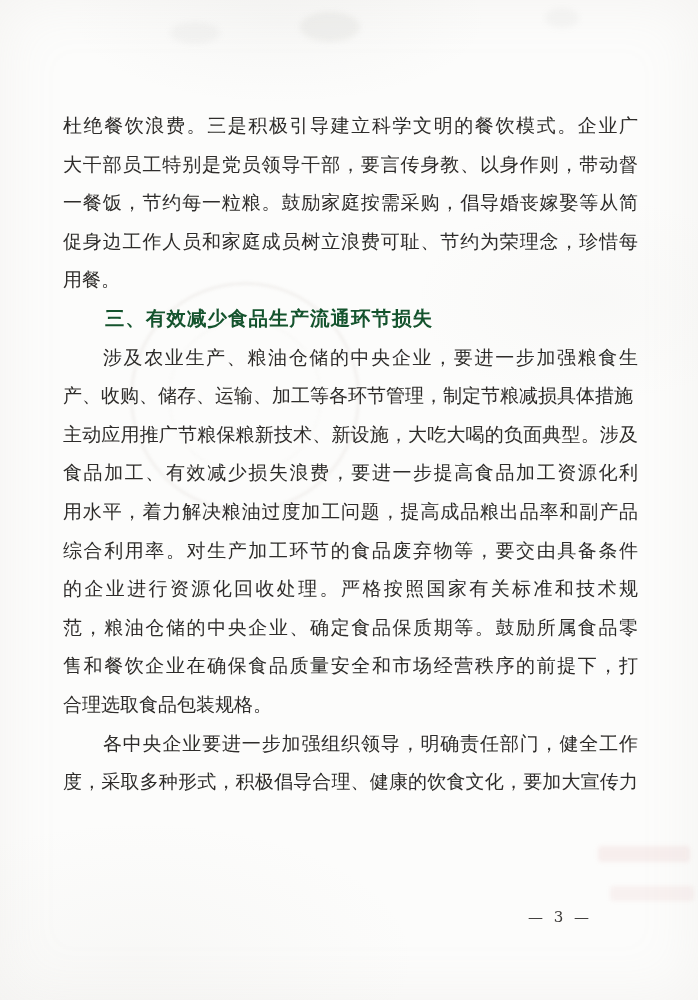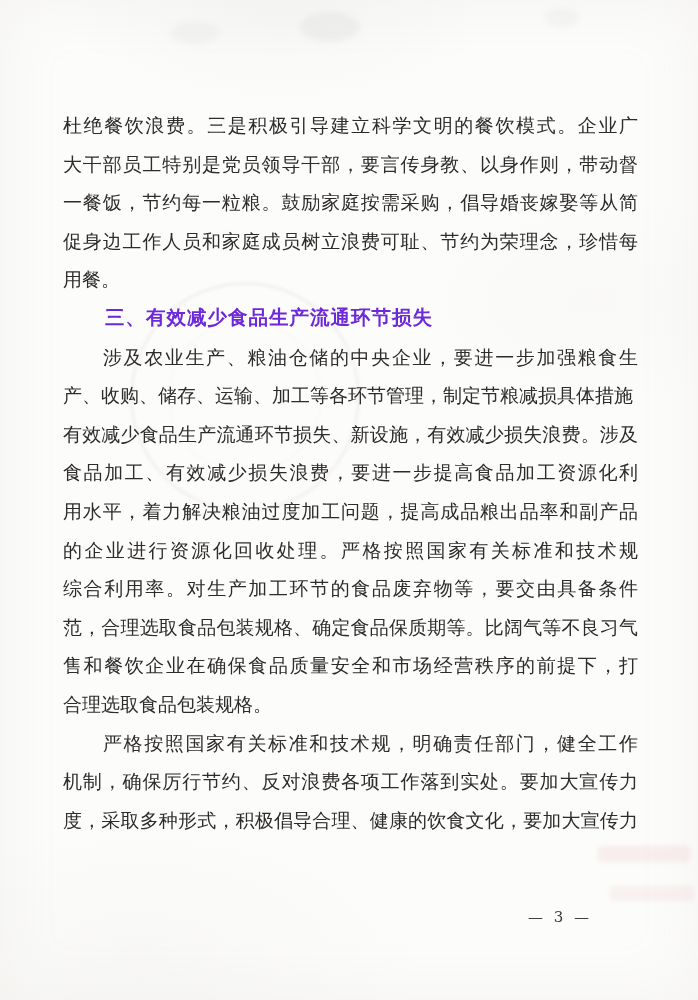--- a/index.html
+++ b/index.html
@@ -92,24 +92,24 @@
     overflow: hidden;
   }
   .line.flush-left {
     text-align: left;
     text-align-last: left;
   }
   .line.first-indented {
     text-indent: 2.1em;
   }
   .line.heading {
-    font-family: Liberation Serif, serif;
+    font-family: Liberation Sans, sans-serif;
     font-weight: 700;
     font-size: 19.5px;
-    color: #6d28d9;
+    color: #14532d;
     padding-left: 2.15em;
     letter-spacing: 1px;
     text-align: left;
     text-align-last: left;
   }
   .page-number {
     position: absolute;
     left: 515px;
     top: 908px;
     width: 90px;
@@ -140,28 +140,27 @@
 
   <div class="text-area" id="text-area">
       <div class="line">杜绝餐饮浪费。三是积极引导建立科学文明的餐饮模式。企业广</div>
       <div class="line">大干部员工特别是党员领导干部，要言传身教、以身作则，带动督</div>
       <div class="line">一餐饭，节约每一粒粮。鼓励家庭按需采购，倡导婚丧嫁娶等从简</div>
       <div class="line">促身边工作人员和家庭成员树立浪费可耻、节约为荣理念，珍惜每</div>
       <div class="line flush-left">用餐。</div>
       <div class="line heading">三、有效减少食品生产流通环节损失</div>
       <div class="line first-indented">涉及农业生产、粮油仓储的中央企业，要进一步加强粮食生</div>
       <div class="line">产、收购、储存、运输、加工等各环节管理，制定节粮减损具体措施，</div>
-      <div class="line">有效减少食品生产流通环节损失、新设施，有效减少损失浪费。涉及</div>
+      <div class="line">主动应用推广节粮保粮新技术、新设施，大吃大喝的负面典型。涉及</div>
       <div class="line">食品加工、有效减少损失浪费，要进一步提高食品加工资源化利</div>
       <div class="line">用水平，着力解决粮油过度加工问题，提高成品粮出品率和副产品</div>
+      <div class="line">综合利用率。对生产加工环节的食品废弃物等，要交由具备条件</div>
       <div class="line">的企业进行资源化回收处理。严格按照国家有关标准和技术规</div>
-      <div class="line">综合利用率。对生产加工环节的食品废弃物等，要交由具备条件</div>
-      <div class="line">范，合理选取食品包装规格、确定食品保质期等。比阔气等不良习气</div>
+      <div class="line">范，粮油仓储的中央企业、确定食品保质期等。鼓励所属食品零</div>
       <div class="line">售和餐饮企业在确保食品质量安全和市场经营秩序的前提下，打</div>
       <div class="line flush-left">合理选取食品包装规格。</div>
-      <div class="line first-indented">严格按照国家有关标准和技术规，明确责任部门，健全工作</div>
-      <div class="line">机制，确保厉行节约、反对浪费各项工作落到实处。要加大宣传力</div>
+      <div class="line first-indented">各中央企业要进一步加强组织领导，明确责任部门，健全工作</div>
       <div class="line">度，采取多种形式，积极倡导合理、健康的饮食文化，要加大宣传力</div>
     </div>
 
   <div class="page-number">— 3 —</div>
 
 </div>
 
 </body></html>

